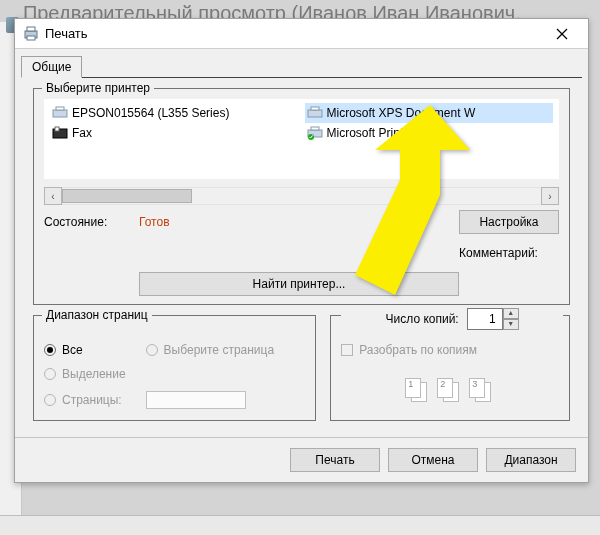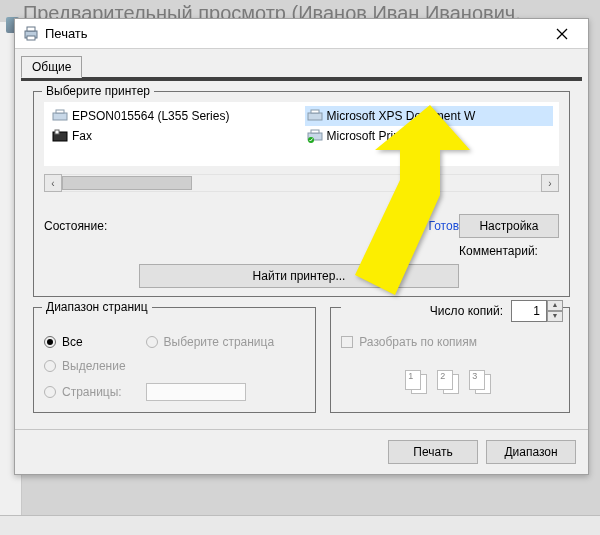--- a/index.html
+++ b/index.html
@@ -56,21 +56,21 @@
     width: 40px; height: 28px;
     display: flex; align-items: center; justify-content: center;
     font-size: 16px;
     cursor: pointer;
   }
   .tabs {
     padding: 6px 6px 0 6px;
   }
   .tab-row {
     display: flex;
-    border-bottom: 4px solid #404040;
+    border-bottom: 1px solid #404040;
   }
   .tab-btn {
     background: #f0f0f0;
     border: 1px solid #a0a0a0;
     border-bottom: 1px solid #f0f0f0;
     padding: 3px 10px;
     font-size: 12px;
     position: relative;
     bottom: -1px;
   }
@@ -85,21 +85,21 @@
   }
   .groupbox .legend {
     position: absolute;
     top: -8px; left: 8px;
     background: #f0f0f0;
     padding: 0 4px;
     font-size: 12px;
   }
   .printer-list {
     background: #fff;
-    height: 64px;
+    height: 80px;
     display: grid;
     grid-template-columns: 1fr 1fr;
     grid-auto-rows: 20px;
     padding: 4px 6px;
     gap: 0 6px;
     overflow: hidden;
   }
   .printer-item {
     display: flex;
     align-items: center;
@@ -139,26 +139,26 @@
   }
   .hscroll .thumb {
     position: absolute; left: 0; top: 1px;
     height: 14px; width: 130px;
     background: #cfcfcf;
     border: 1px solid #b0b0b0;
   }
   .status-rows {
     display: grid;
     grid-template-columns: 95px 1fr auto;
-    row-gap: 6px;
-    align-items: center;
-    margin-top: 22px;
+    row-gap: 12px;
+    align-items: center;
+    margin-top: 5px;
   }
   .status-rows .lbl { color: #000; }
-  .status-rows .val { color: #1d4ed8; text-align: right; }
+  .status-rows .val { color: #c2410c; }
   .btn {
     background: #e1e1e1;
     border: 1px solid #adadad;
     padding: 4px 12px;
     font-size: 12px;
     font-family: inherit;
     min-width: 100px;
     text-align: center;
     cursor: pointer;
   }
@@ -402,21 +402,21 @@
               <span>Страницы:</span>
             </div>
             <div class="radio-row">
               <div class="pages-input disabled"></div>
             </div>
           </div>
         </div>
 
         <div class="groupbox copies-box">
           <span class="legend" style="background:#f0f0f0;left:auto;width:calc(100% - 16px);padding:0;">
-            <span class="copies-row" style="justify-content:flex-end;gap:8px;">
+            <span class="copies-row" style="justify-content:center;gap:8px;">
               <span>Число копий:</span>
               <span class="spin">
                 <input value="1" style="">
                 <span class="arrows">
                   <div>▲</div>
                   <div>▼</div>
                 </span>
               </span>
             </span>
           </span>
@@ -440,19 +440,20 @@
               </div>
           </div>
         </div>
       </div>
 
     </div>
   </div>
 
   <div class="dlg-buttons">
     <button class="btn" style="min-width:90px">Печать</button>
+    <button class="btn" style="min-width:90px">Отмена</button>
     <button class="btn" style="min-width:90px">Диапазон</button>
   </div>
 </div>
 
 <svg class="anno-arrow" style="left:280px; top:95px;" width="190" height="200" viewBox="0 0 190 200">
   <polygon fill="#fcee00" points="150,10 190,55 160,55 160,100 115,200 75,180 120,85 120,55 95,55"></polygon>
 </svg>
 
 </body></html>

